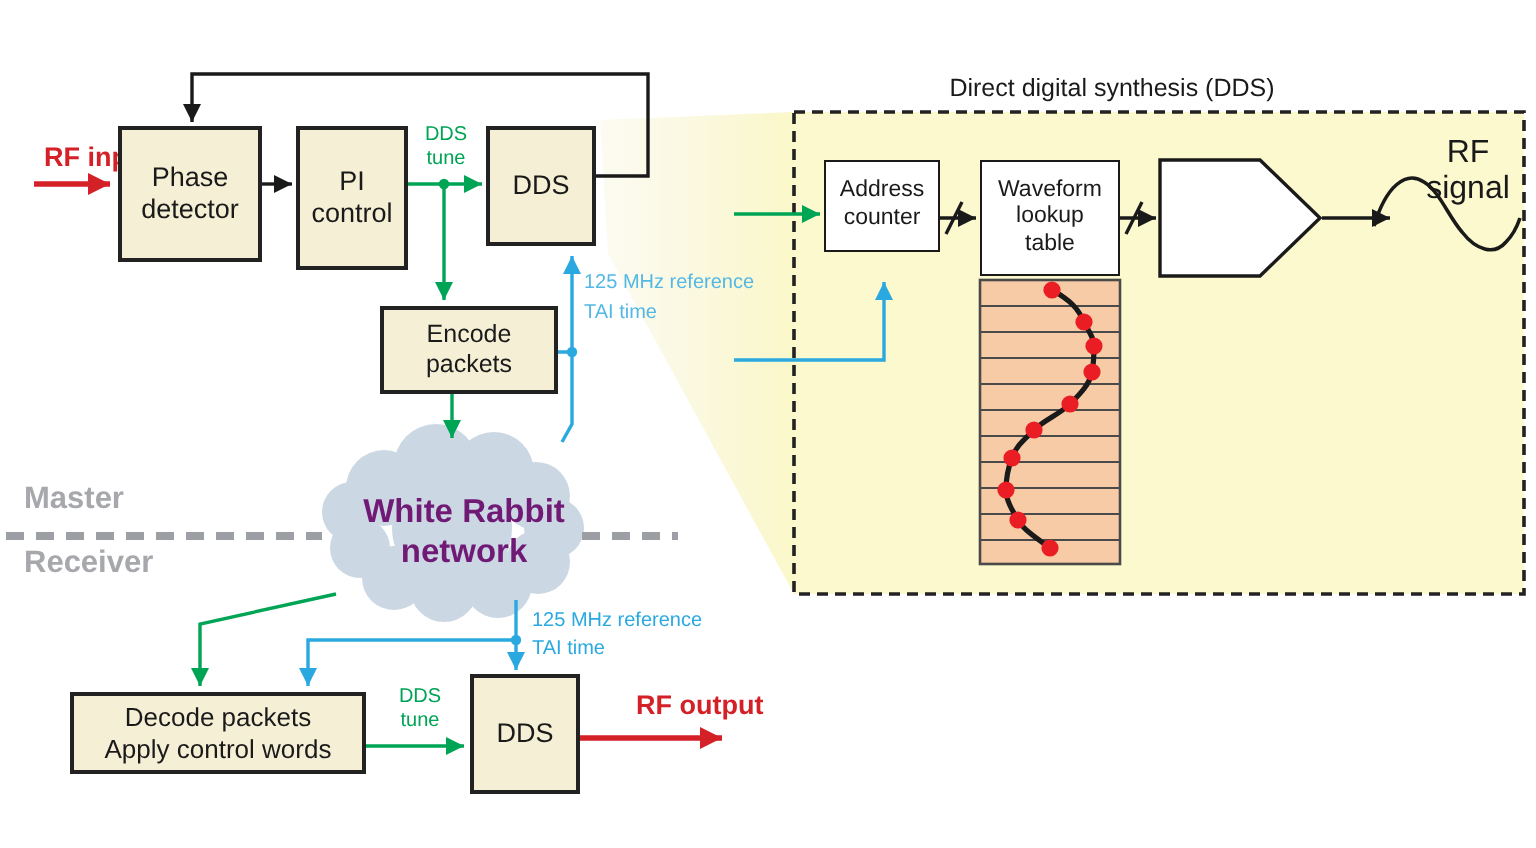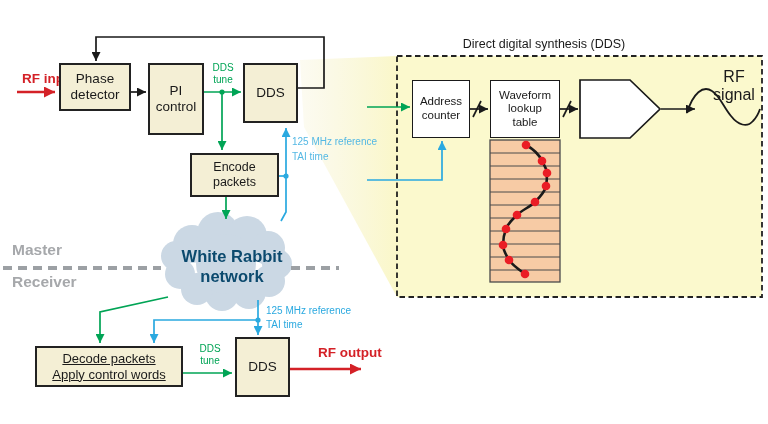--- a/index.html
+++ b/index.html
@@ -127,59 +127,59 @@
         <circle cx="525" cy="274" r="4.3"></circle>
       </g>
     </g>
 
     <polygon points="580,80 630,80 660,109 630,138 580,138" fill="#ffffff" stroke="#1a1a1a" stroke-width="1.7"></polygon>
   </svg>
 
 
   <div class="lbl red-t" style="left:2px;top:71px;">RF input</div>
 
-  <div class="box preline" style="left:59px;top:63px;width:72px;height:48px;">Phase
+  <div class="box preline" style="left:59px;top:63px;width:72px;height:68px;">Phase
 detector</div>
 
   <div class="box preline" style="left:148px;top:63px;width:56px;height:72px;">PI
 control</div>
 
   <div class="box" style="left:243px;top:63px;width:55px;height:60px;">DDS</div>
 
   <div class="lbl small green-t preline center" style="left:206px;top:62px;width:34px;">DDS
 tune</div>
 
   <div class="box preline" style="left:190px;top:153px;width:89px;height:44px;font-size:12.5px;">Encode
 packets</div>
 
   <div class="lbl small cyan-lt" style="left:292px;top:136px;">125 MHz reference</div>
   <div class="lbl small cyan-lt" style="left:292px;top:151px;">TAI time</div>
 
   <div class="lbl gray-t" style="left:12px;top:241px;">Master</div>
   <div class="lbl gray-t" style="left:12px;top:273px;">Receiver</div>
 
-  <div class="lbl preline center" style="left:170px;top:246px;width:124px;font-size:16.5px;font-weight:600;color:#0c4a6e;line-height:1.22;">White Rabbit
+  <div class="lbl preline center" style="left:170px;top:246px;width:124px;font-size:16.5px;font-weight:600;color:#701a75;line-height:1.22;">White Rabbit
 network</div>
 
   <div class="lbl small cyan-t" style="left:266px;top:305px;">125 MHz reference</div>
   <div class="lbl small cyan-t" style="left:266px;top:319px;">TAI time</div>
 
-  <div class="box preline" style="left:35px;top:346px;width:148px;height:41px;font-size:13px;text-decoration:underline;">Decode packets
+  <div class="box preline" style="left:35px;top:346px;width:148px;height:41px;font-size:13px;">Decode packets
 Apply control words</div>
 
   <div class="lbl small green-t preline center" style="left:193px;top:343px;width:34px;">DDS
 tune</div>
 
   <div class="box" style="left:235px;top:337px;width:55px;height:60px;">DDS</div>
 
   <div class="lbl red-t" style="left:298px;top:345px;">RF output</div>
 
-  <div class="lbl center" style="left:444px;top:37px;width:200px;font-size:12.5px;">Direct digital synthesis (DDS)</div>
+  <div class="lbl center" style="left:456px;top:37px;width:200px;font-size:12.5px;">Direct digital synthesis (DDS)</div>
 
-  <div class="box wbox preline" style="left:412px;top:80px;width:58px;height:58px;">Address
+  <div class="box wbox preline" style="left:412px;top:80px;width:58px;height:46px;">Address
 counter</div>
 
   <div class="box wbox preline" style="left:490px;top:80px;width:70px;height:58px;">Waveform
 lookup
 table</div>
 
 
   <div class="lbl center" style="left:705px;top:68px;width:58px;font-size:16px;">RF signal</div>
 
 </div>

